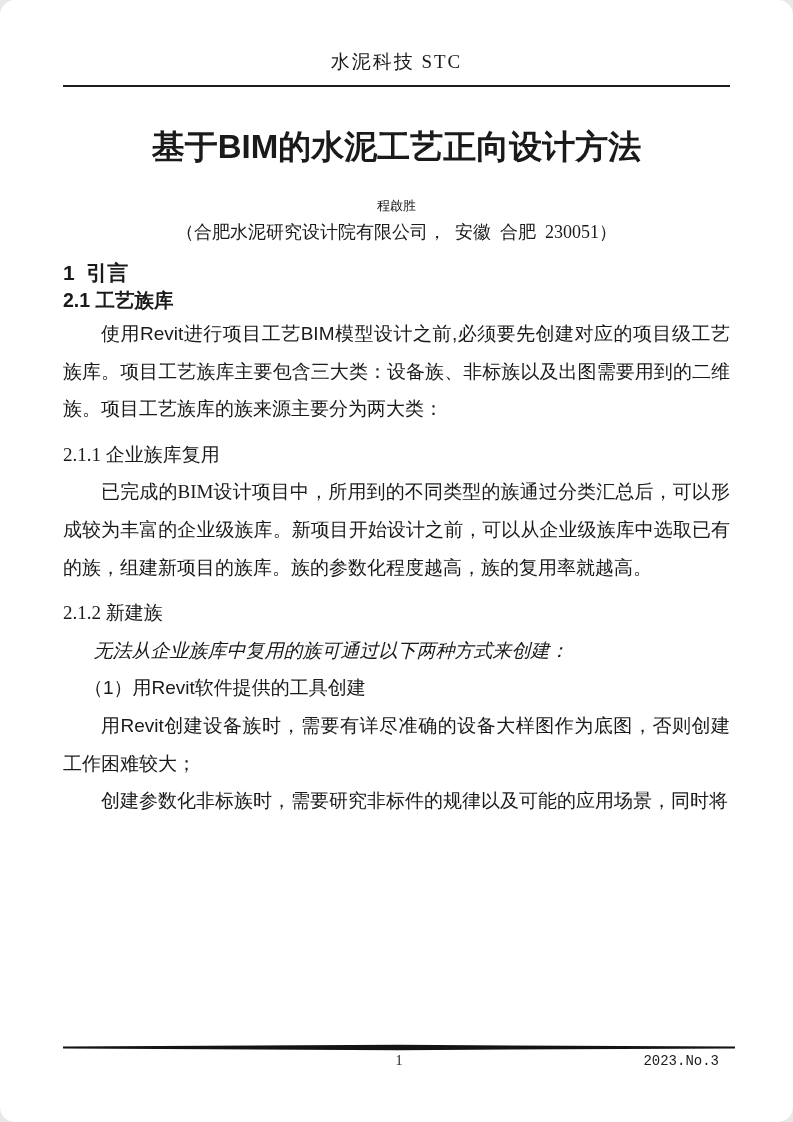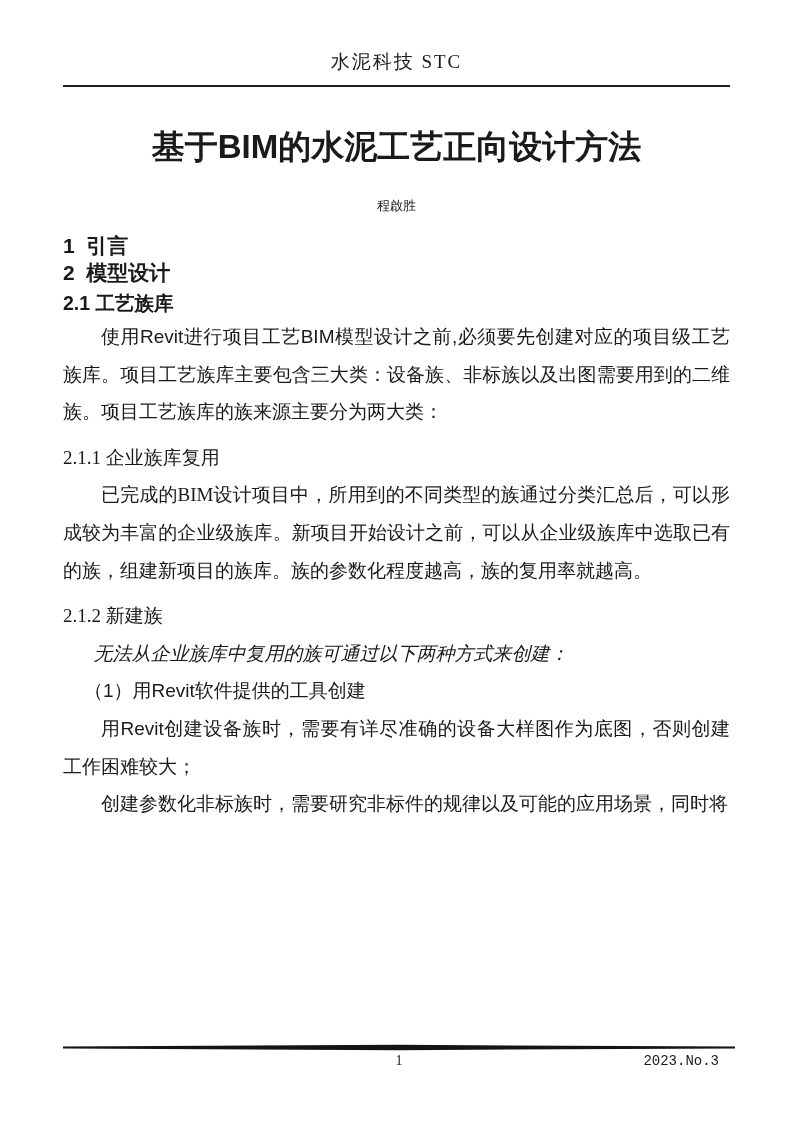--- a/index.html
+++ b/index.html
@@ -5,20 +5,21 @@
   html, body { margin: 0; padding: 0; background: #e8e8e8; }
   .page {
     position: relative;
     width: 793px;
     height: 1122px;
     margin: 0 auto;
     background: #ffffff;
     color: #1a1a1a;
     overflow: hidden;
     font-family: "Liberation Serif", "DejaVu Serif", serif;
+    border-radius: 15px;
   }
   .content { padding: 0 63px; }
 
   
   .journal-header {
     padding-top: 50px;
     text-align: center;
     font-size: 19px;
     line-height: 24px;
     letter-spacing: 2px;
@@ -124,24 +125,24 @@
 <body>
 
 <div class="page">
   <div class="content">
 
     <div class="journal-header">水泥科技 STC</div>
     <div class="header-rule"></div>
 
     <div class="article-title">基于BIM的水泥工艺正向设计方法</div>
     <div class="article-author">程啟胜</div>
+    <div class="article-affiliation">（合肥水泥研究设计院有限公司，  安徽  合肥  230051）</div>
 
     <div class="h-level1">1  引言</div>
 
-    <div class="h-level1 second">2  模型设计</div>
     <div class="h-level2">2.1 工艺族库</div>
     <p class="para sans">使用Revit进行项目工艺BIM模型设计之前,必须要先创建对应的项目级工艺族库。项目工艺族库主要包含三大类：设备族、非标族以及出图需要用到的二维族。项目工艺族库的族来源主要分为两大类：</p>
 
     <div class="h-level3">2.1.1 企业族库复用</div>
     <p class="para serif">已完成的BIM设计项目中，所用到的不同类型的族通过分类汇总后，可以形成较为丰富的企业级族库。新项目开始设计之前，可以从企业级族库中选取已有的族，组建新项目的族库。族的参数化程度越高，族的复用率就越高。</p>
 
     <div class="h-level3">2.1.2 新建族</div>
     <p class="para serif indent-small">无法从企业族库中复用的族可通过以下两种方式来创建：</p>
     <p class="para sans indent-paren">（1）用Revit软件提供的工具创建</p>
     <p class="para sans">用Revit创建设备族时，需要有详尽准确的设备大样图作为底图，否则创建工作困难较大；</p>

